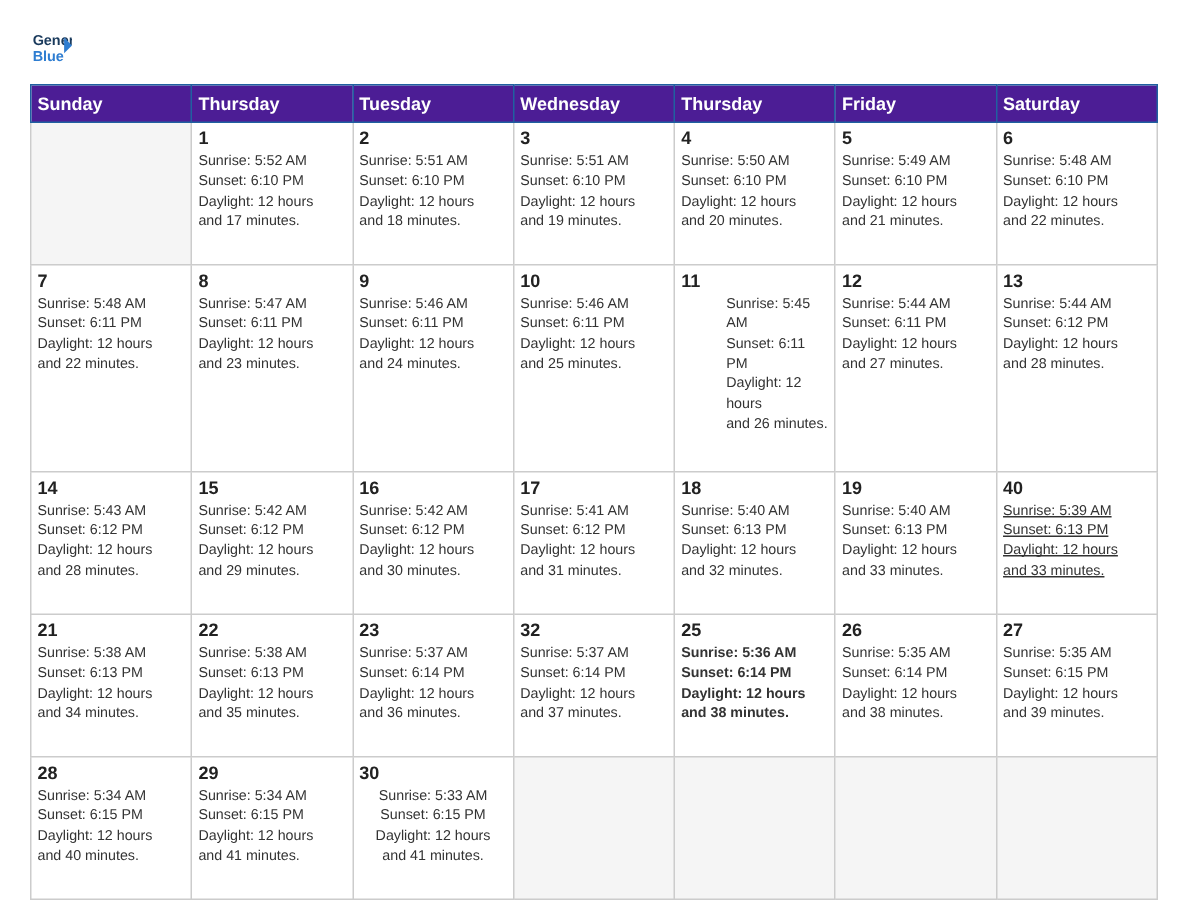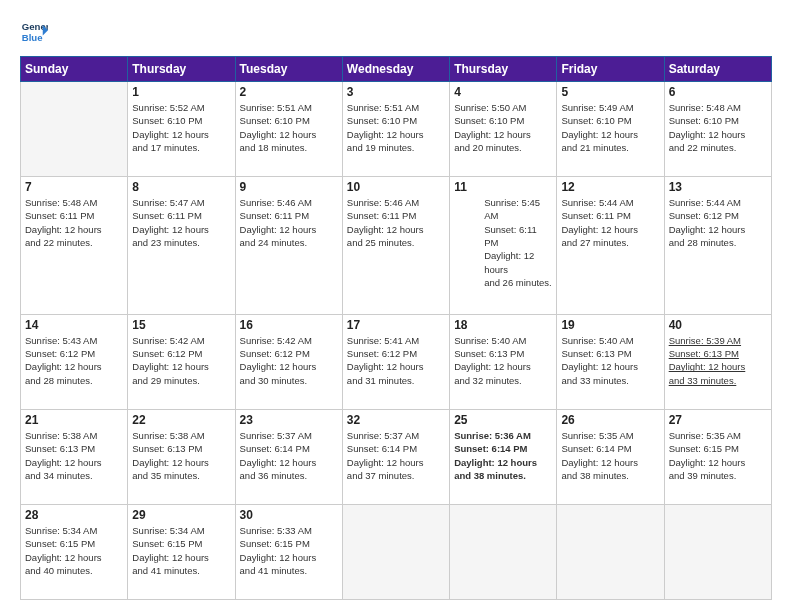--- a/index.html
+++ b/index.html
@@ -326,21 +326,21 @@
           </td>
           <td>
             <span class="day-num">29</span>
             <div class="cell-info" style="white-space: pre-line;">Sunrise: 5:34 AM
 Sunset: 6:15 PM
 Daylight: 12 hours
 and 41 minutes.</div>
           </td>
           <td>
             <span class="day-num">30</span>
-            <div class="cell-info" style="white-space: pre-line;">Sunrise: 5:33 AM
+            <div class="cell-info" style="white-space: pre-line; text-align: center;">Sunrise: 5:33 AM
 Sunset: 6:15 PM
 Daylight: 12 hours
 and 41 minutes.</div>
           </td>
           <td class="empty"></td>
           <td class="empty"></td>
           <td class="empty"></td>
           <td class="empty"></td>
         </tr>
       </tbody>

